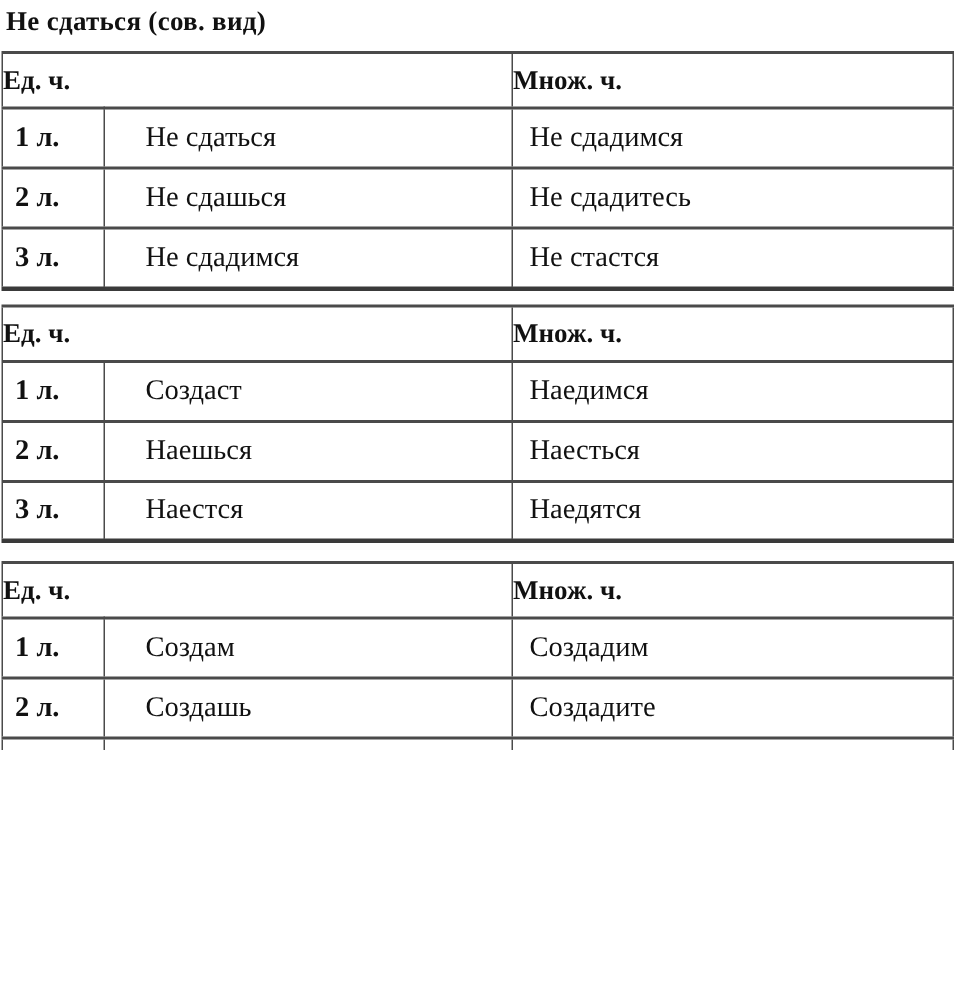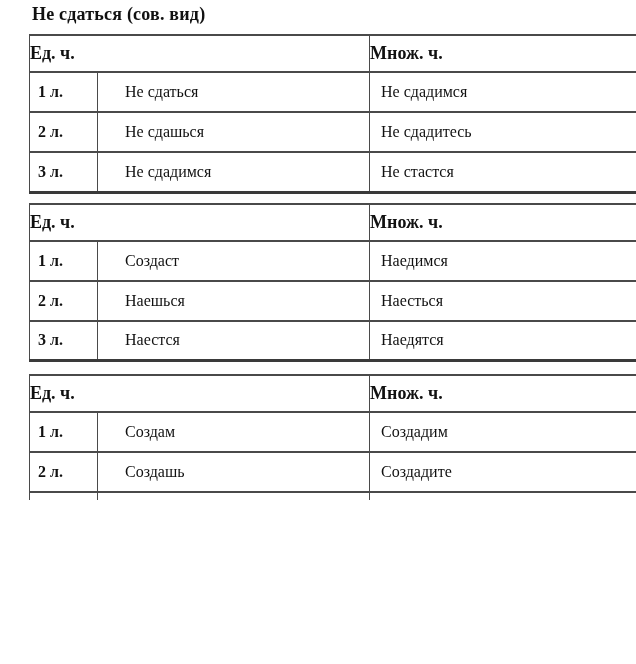--- a/index.html
+++ b/index.html
@@ -6,21 +6,20 @@
   html, body { background: #ffffff; }
   .page {
     position: relative;
     width: 636px;
     height: 500px;
     background: #ffffff;
     overflow: hidden;
     font-family: "Liberation Serif", "DejaVu Serif", serif;
     color: #111;
     padding-top: 3px;
-    padding-left: 28px;
   }
   .section-title {
     font-size: 18px;
     font-weight: bold;
     line-height: 22px;
     padding-left: 4px;
     letter-spacing: 0.2px;
   }
   .sec-1 .section-title { margin-top: 0; }
   .sec-2 .section-title { margin-top: 46px; }
@@ -32,21 +31,21 @@
     border-collapse: collapse;
     table-layout: fixed;
     border: 1px solid #4a4a4a;
     border-bottom: 3px solid #3a3a3a;
   }
   .sec-3 table.conj { margin-top: 12px; }
   table.conj th, table.conj td {
     border: 1px solid #4a4a4a;
     border-top-width: 2px;
     border-bottom-width: 2px;
-    font-size: 16px;
+    font-size: 19px;
     vertical-align: middle;
     text-align: left;
     white-space: nowrap;
     overflow: hidden;
   }
   table.conj th {
     height: 37px;
     font-weight: bold;
     font-size: 18px;
   }

